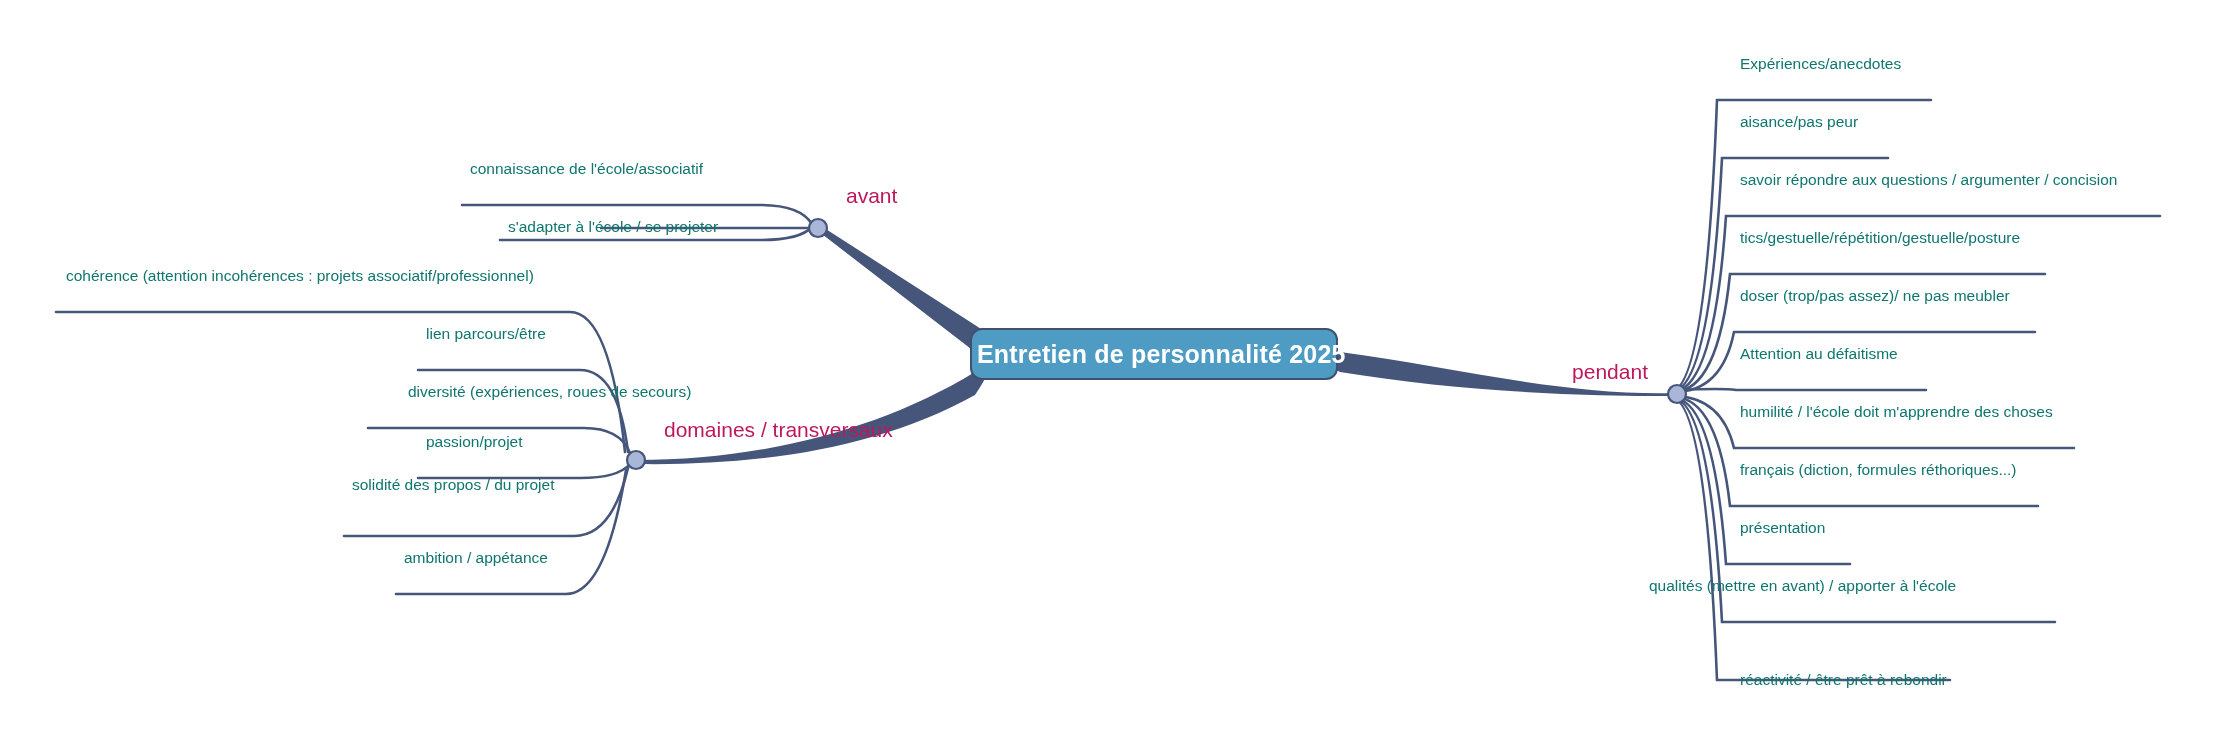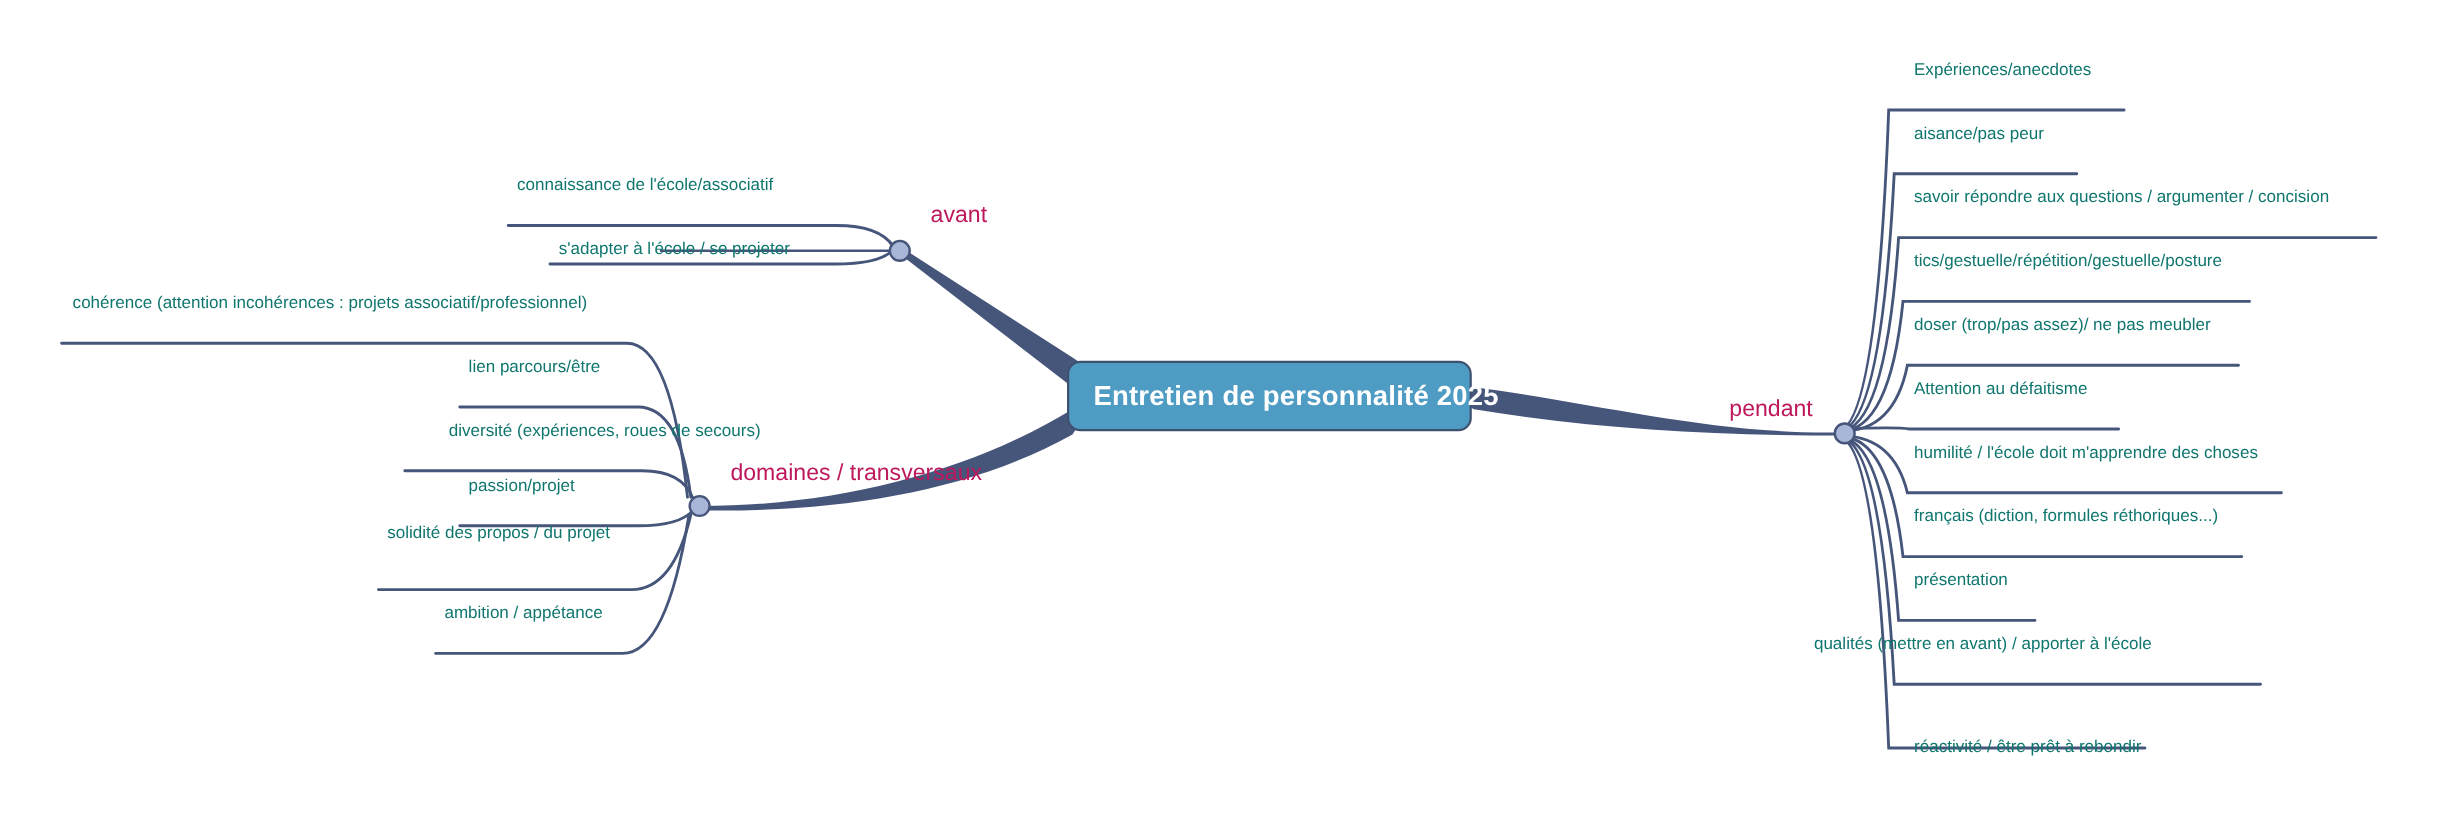--- a/index.html
+++ b/index.html
@@ -24,28 +24,28 @@
     line-height:24px;
     white-space:nowrap;
   }
   .branch-label.right-anchor{transform:translateX(-100%);}
 
   #center-node{
     position:absolute;
     left:970px;
     top:328px;
     width:368px;
-    height:64px;
+    height:52px;
     box-sizing:border-box;
     background:#4e9cc3;
     border:2px solid #3f5170;
     border-radius:12px;
     display:flex;
     align-items:center;
-    padding-left:22px;
+    padding-left:5px;
     text-align:right;
   }
   #center-node .title{
     color:#ffffff;
     font-family:"Liberation Sans",sans-serif;
     font-size:25px;
     font-weight:bold;
     letter-spacing:.2px;
     white-space:nowrap;
   }

